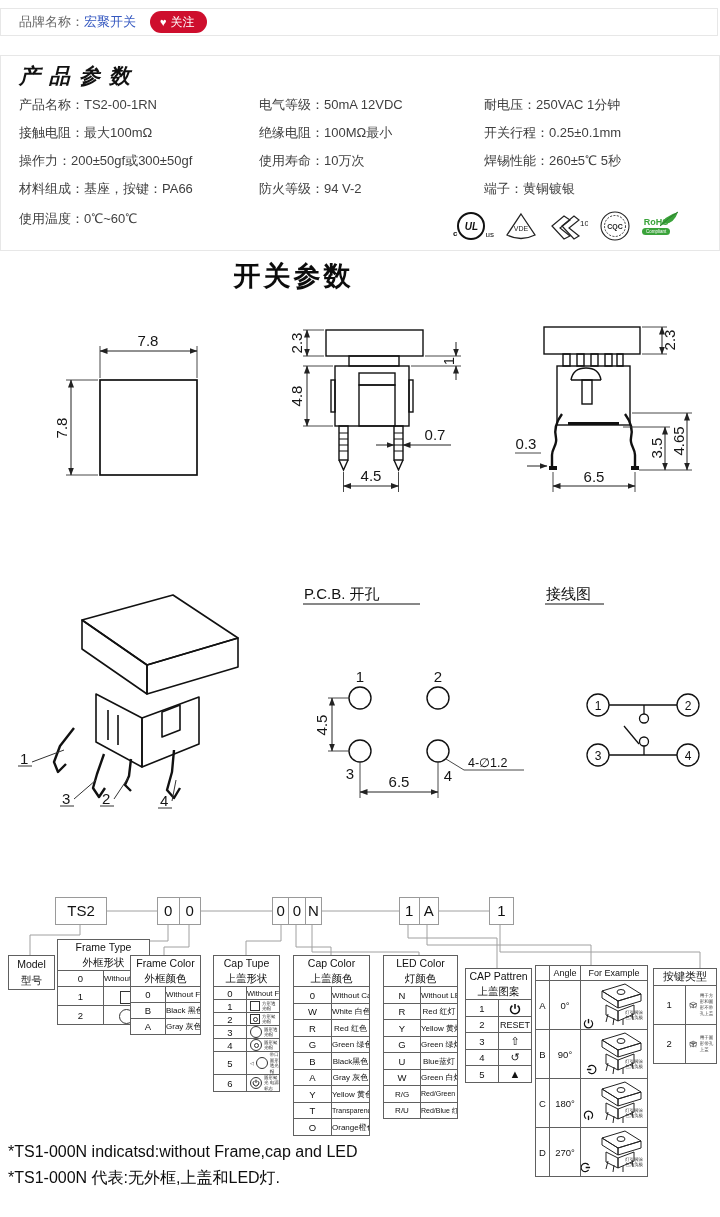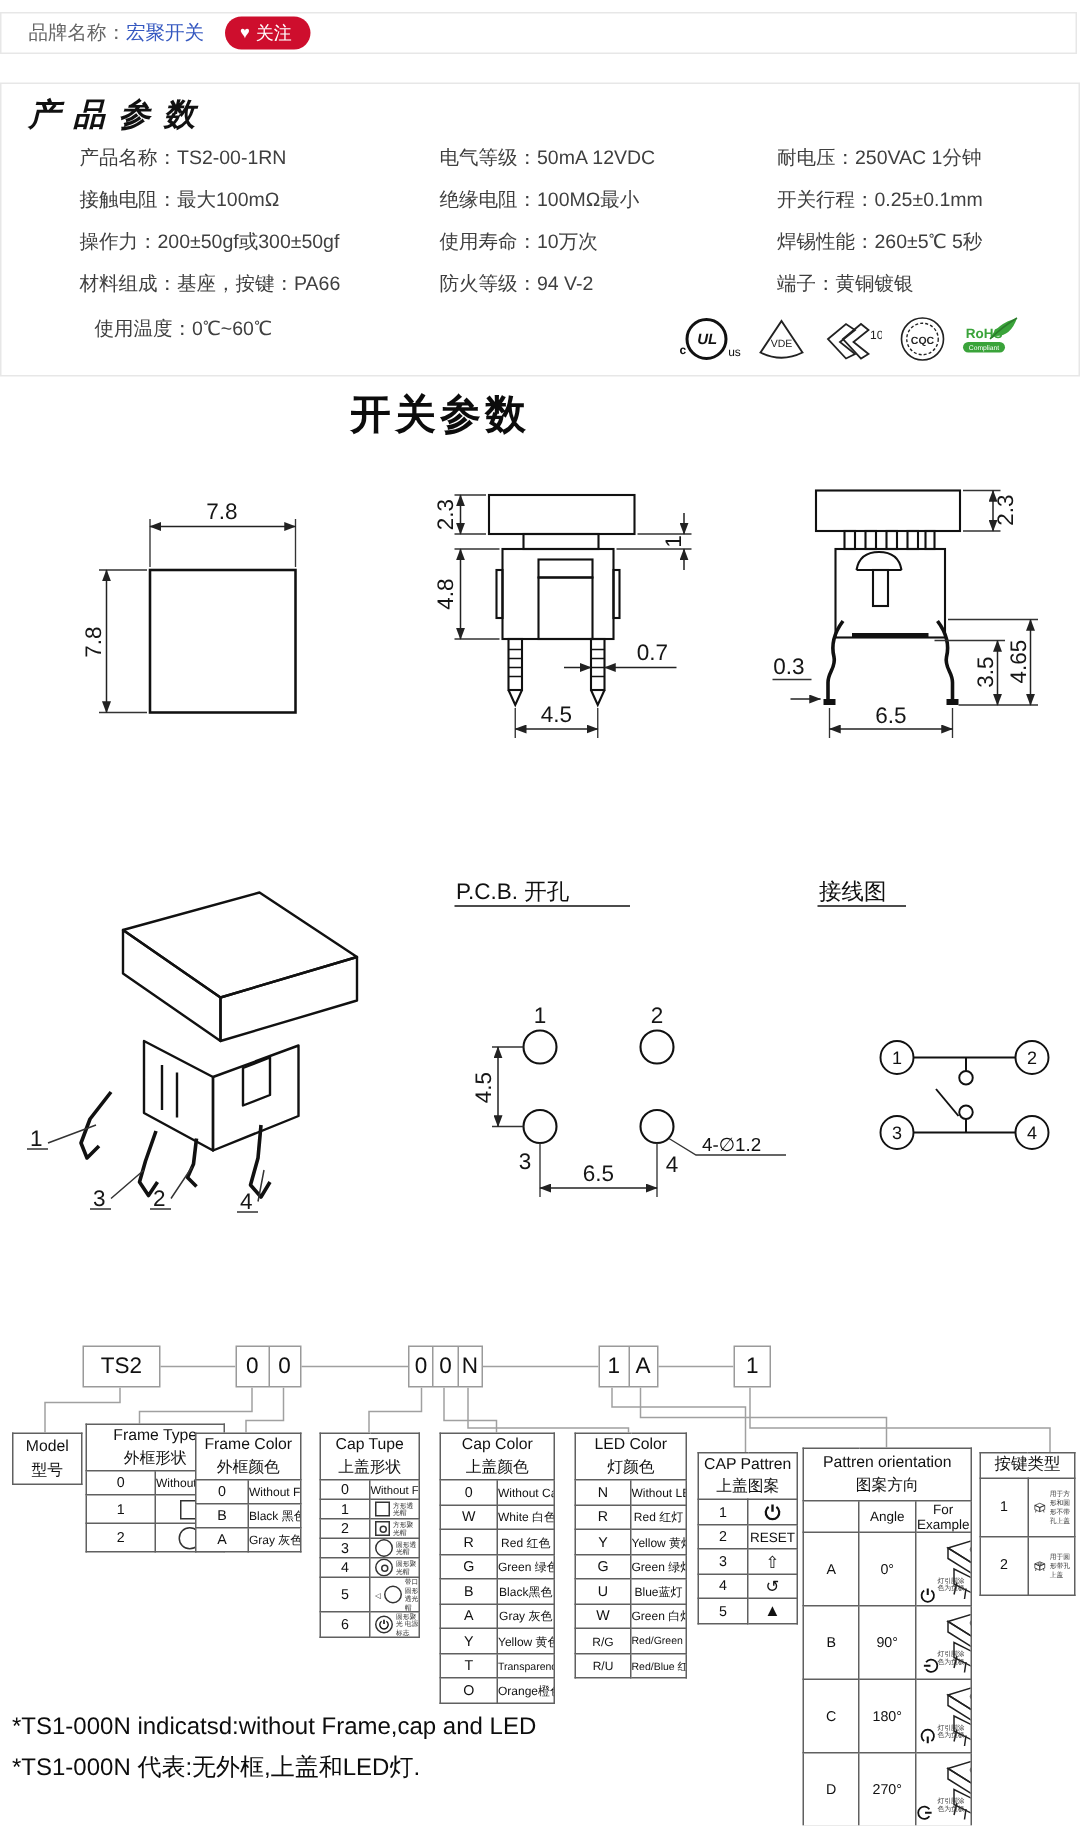--- a/index.html
+++ b/index.html
@@ -10,21 +10,21 @@
           display:flex;align-items:center;padding-left:18px;box-sizing:border-box;background:#fff;}
   .brand-label{font-size:13px;color:#666;}
   .brand-link{font-size:13px;color:#3558c0;text-decoration:none;cursor:pointer;}
   .follow-btn{margin-left:14px;height:22px;padding:0 12px 0 10px;border:none;border-radius:12px;
               background:#ce0e2d;color:#fff;font-size:12px;display:flex;align-items:center;gap:4px;cursor:pointer;}
   .follow-btn .heart{font-size:11px;line-height:1;}
   
   .params-box{position:absolute;left:0;top:55px;width:718px;height:194px;border:1px solid #e7e7e7;background:#fff;}
   .params-title{position:absolute;left:18px;top:6px;font-family:"DejaVu Serif",serif;font-style:italic;
                 font-weight:bold;font-size:21px;letter-spacing:9px;color:#111;}
-  .param-cell{position:absolute;font-size:13px;color:#3f3f3f;white-space:nowrap;margin-left:34px;}
+  .param-cell{position:absolute;font-size:13px;color:#3f3f3f;white-space:nowrap;}
   .certs{position:absolute;left:452px;top:148px;width:262px;height:44px;display:flex;align-items:center;gap:11px;}
   .ul-wrap{display:flex;align-items:flex-end;}
   .ul-c{font-size:8px;font-weight:bold;color:#111;margin-bottom:2px;}
   .ul-main{width:24px;height:24px;border:2.2px solid #111;border-radius:50%;font-size:10px;font-weight:900;
            font-style:italic;display:flex;align-items:center;justify-content:center;color:#111;}
   .ul-us{font-size:8px;font-weight:normal;color:#111;margin-bottom:1px;}
   .rohs-wrap{display:flex;flex-direction:column;align-items:center;position:relative;}
   .rohs-top{font-size:9px;font-weight:bold;color:#3aa33a;line-height:1;}
   .rohs-pill{margin-top:1px;background:#3aa33a;color:#fff;font-size:4.5px;padding:1px 4px;border-radius:4px;}
   .rohs-leaf{position:absolute;right:-10px;top:-8px;}
@@ -92,21 +92,21 @@
     <span class="param-cell" style="left:483px;top:40px">耐电压：250VAC  1分钟</span>
     <span class="param-cell" style="left:18px;top:68px">接触电阻：最大100mΩ</span>
     <span class="param-cell" style="left:258px;top:68px">绝缘电阻：100MΩ最小</span>
     <span class="param-cell" style="left:483px;top:68px">开关行程：0.25±0.1mm</span>
     <span class="param-cell" style="left:18px;top:96px">操作力：200±50gf或300±50gf</span>
     <span class="param-cell" style="left:258px;top:96px">使用寿命：10万次</span>
     <span class="param-cell" style="left:483px;top:96px">焊锡性能：260±5℃  5秒</span>
     <span class="param-cell" style="left:18px;top:124px">材料组成：基座，按键：PA66</span>
     <span class="param-cell" style="left:258px;top:124px">防火等级：94 V-2</span>
     <span class="param-cell" style="left:483px;top:124px">端子：黄铜镀银</span>
-    <span class="param-cell" style="left:28px;top:154px">使用温度：0℃~60℃</span>
+    <span class="param-cell" style="left:18px;top:154px">使用温度：0℃~60℃</span>
     <div class="certs">
       <span class="ul-wrap">
         <span class="ul-c">c</span>
         <span class="ul-main">UL</span>
         <span class="ul-us">us</span>
       </span>
       <svg width="32" height="28">
         <path d="M16 2 L30 23 Q16 30 2 23 Z" fill="none" stroke="#222" stroke-width="1.3"></path>
         <text x="16" y="19" font-size="7" text-anchor="middle" fill="#222">VDE</text>
       </svg>
@@ -340,21 +340,21 @@
       </div>
 
     <table class="ctable" style="left:8px;top:70px;width:47px">
       <tbody>
           <tr>
             <td class="hdr" style="height:33px"><span>Model</span><br><span>型号</span></td>
           </tr>
     </tbody>
       </table>
 
-    <table class="ctable" style="left:57px;top:64px;width:93px">
+    <table class="ctable" style="left:57px;top:54px;width:93px">
       <tbody>
           <tr>
             <td class="hdr" colspan="2"><span>Frame Type</span><br><span>外框形状</span></td>
           </tr>
       <tr class="r15">
             <td class="code" style="width:13px">0</td>
             <td class="lbl">Without Frame</td>
           </tr>
       <tr class="r15">
             <td class="code">1</td>
@@ -569,23 +569,20 @@
           </tr>
       <tr class="rcap">
             <td class="code">5</td>
             <td class="picon">▲</td>
           </tr>
     </tbody>
       </table>
 
     <table class="ctable" style="left:535px;top:80px;width:113px">
       <tbody>
-          <tr>
-            <td class="hdr" colspan="3" style="height:34px"><span>Pattren orientation</span><br><span>图案方向</span></td>
-          </tr>
       <tr>
             <td class="subhdr" style="width:13px"></td>
             <td class="subhdr" style="width:30px">Angle</td>
             <td class="subhdr">For Example</td>
           </tr>
       <tr>
             <td class="code">A</td>
             <td class="code">0°</td>
         <td class="excell">
           <svg width="55" height="46" viewBox="0 0 55 46" style="position:absolute;left:8px;top:0">

